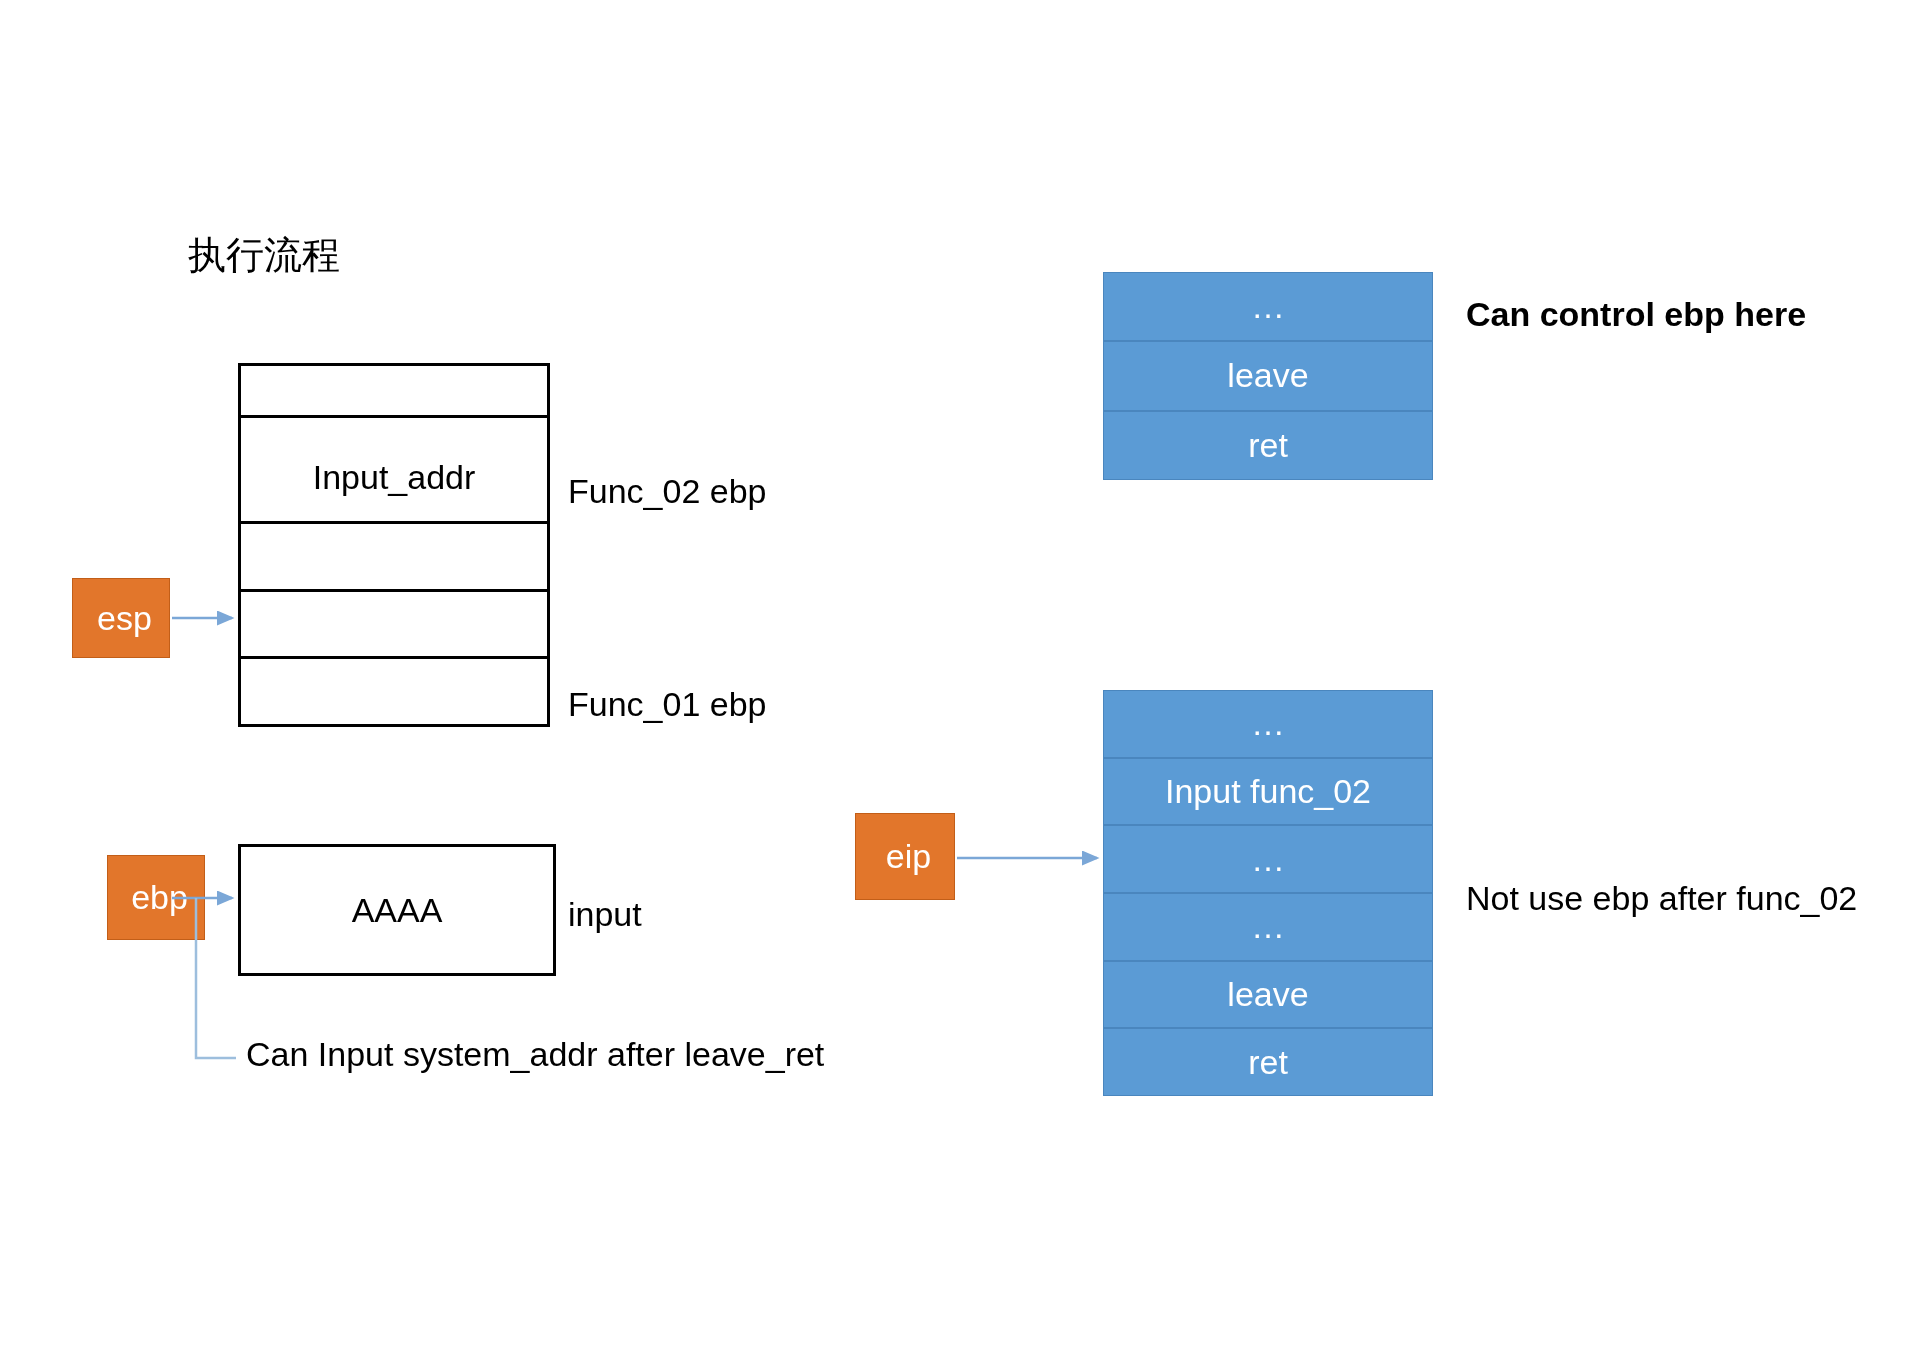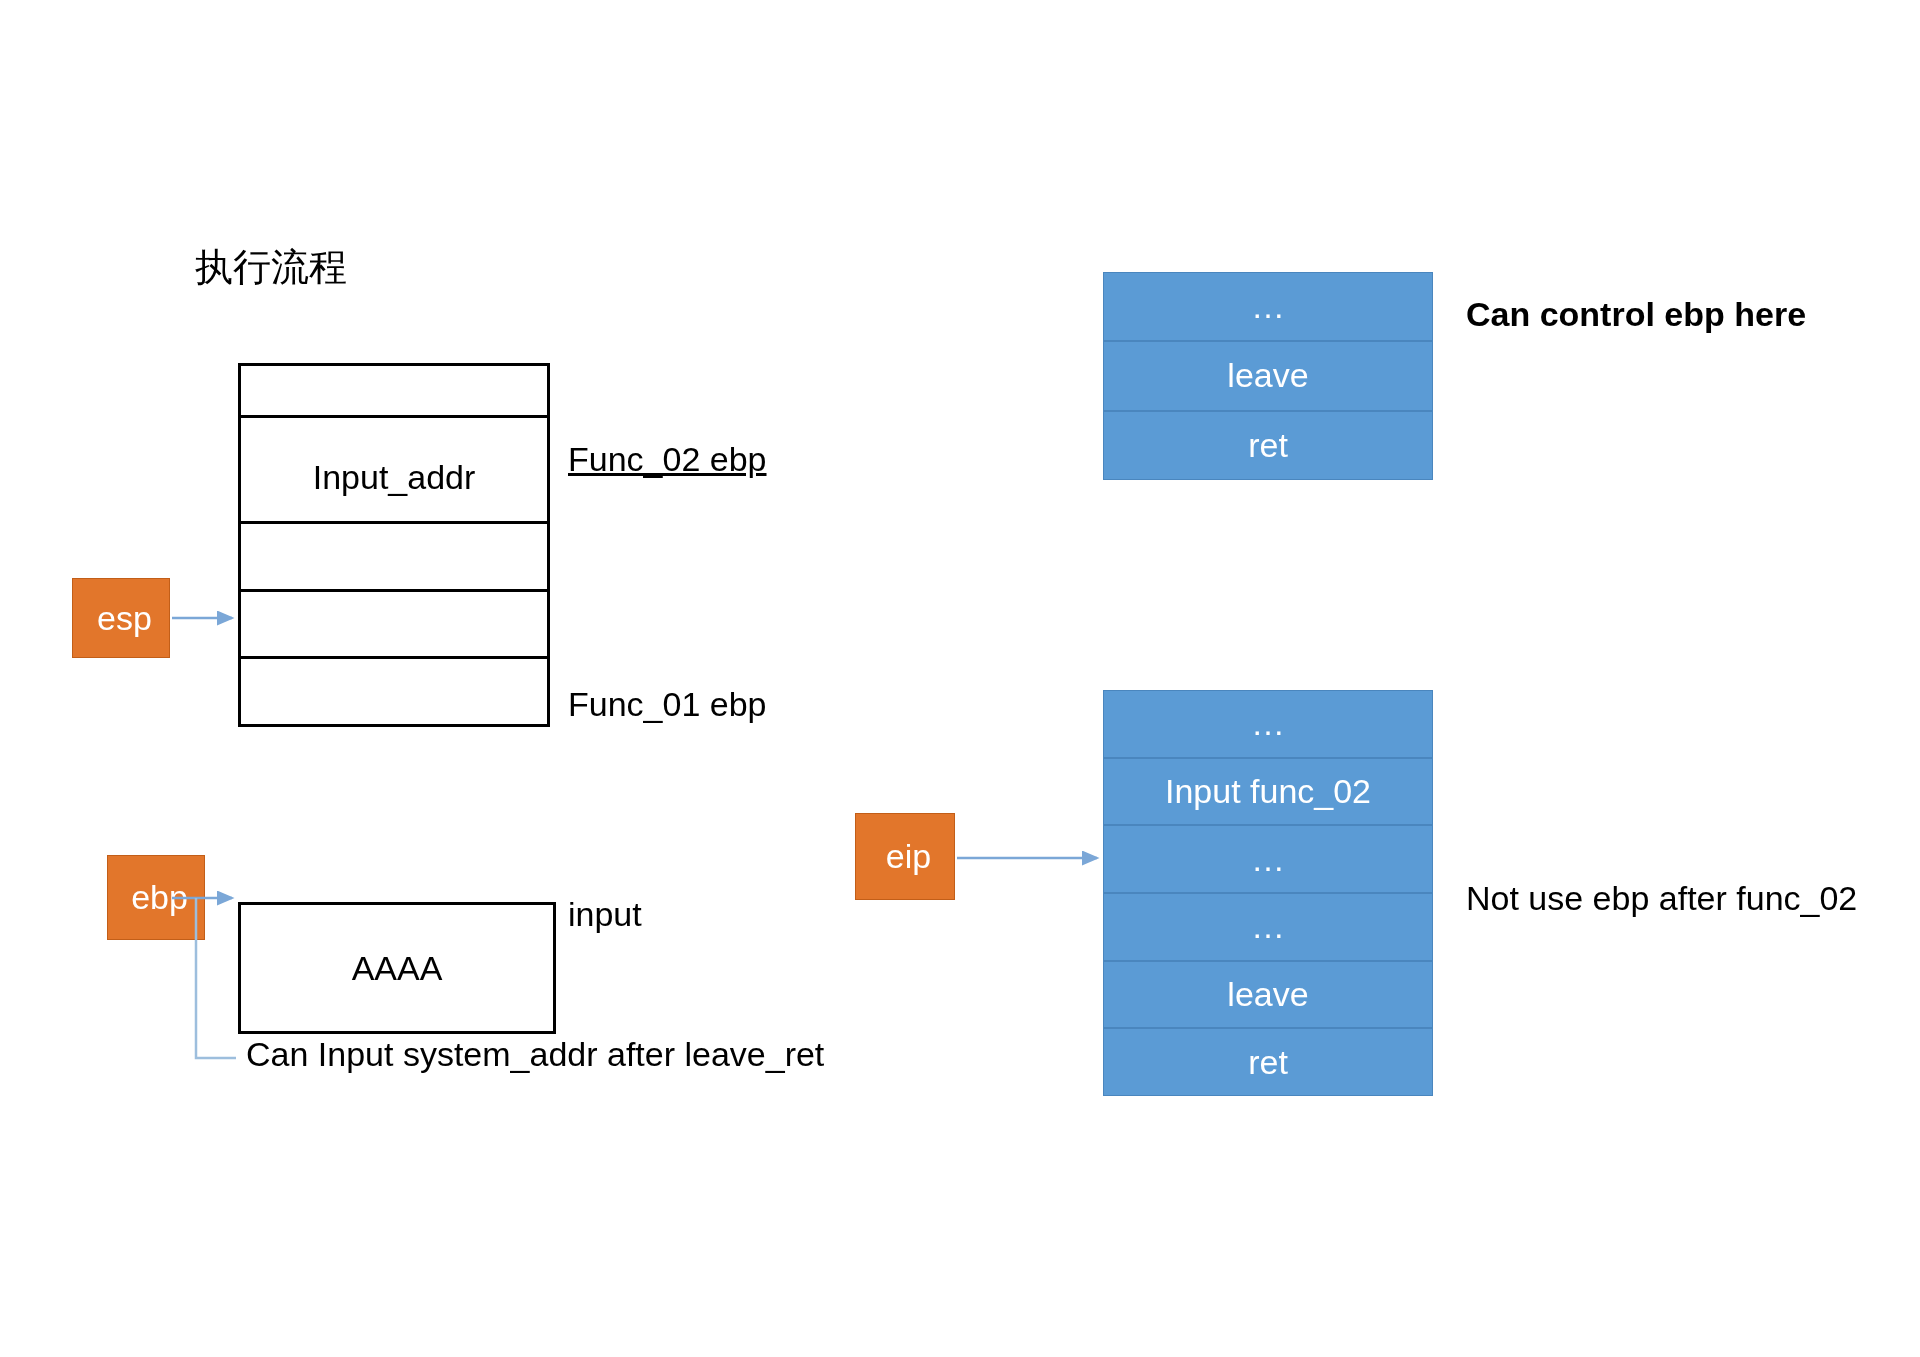--- a/index.html
+++ b/index.html
@@ -102,38 +102,38 @@
     width: 1920px;
     height: 1357px;
     pointer-events: none;
   }
 </style>
 </head>
 <body>
 
 <div id="canvas">
 
-  <div class="title-text" style="left:195px; top:230px;margin-top:12px;">执行流程</div>
+  <div class="title-text" style="left:188px; top:230px;">执行流程</div>
 
   <div class="stack-table" style="left:238px; top:363px; width:312px; height:364px;gap:16px;">
     <div class="srow"></div>
     <div class="srow">Input_addr</div>
     <div class="srow"></div>
     <div class="srow"></div>
     <div class="srow"></div>
   </div>
 
-  <div class="plain-text" style="left:568px; top:441px;text-decoration:underline;">Func_02 ebp</div>
+  <div class="plain-text" style="left:568px; top:473px;">Func_02 ebp</div>
   <div class="plain-text" style="left:568px; top:686px;">Func_01 ebp</div>
 
   <div class="reg-box" style="left:72px; top:578px; width:98px; height:80px;">
     <span>esp</span>
   </div>
 
-  <div class="stack-table" style="left:238px; top:902px; width:318px; height:132px;">
+  <div class="stack-table" style="left:238px; top:844px; width:318px; height:132px;">
     <div class="srow">AAAA</div>
   </div>
 
   <div class="plain-text" style="left:568px; top:896px;">input</div>
 
   <div class="plain-text" style="left:246px; top:1036px;">Can Input system_addr after leave_ret</div>
 
   <div class="reg-box" style="left:60px; top:855px; width:98px; height:85px;margin-left:47px;">
     <span>ebp</span>
   </div>

